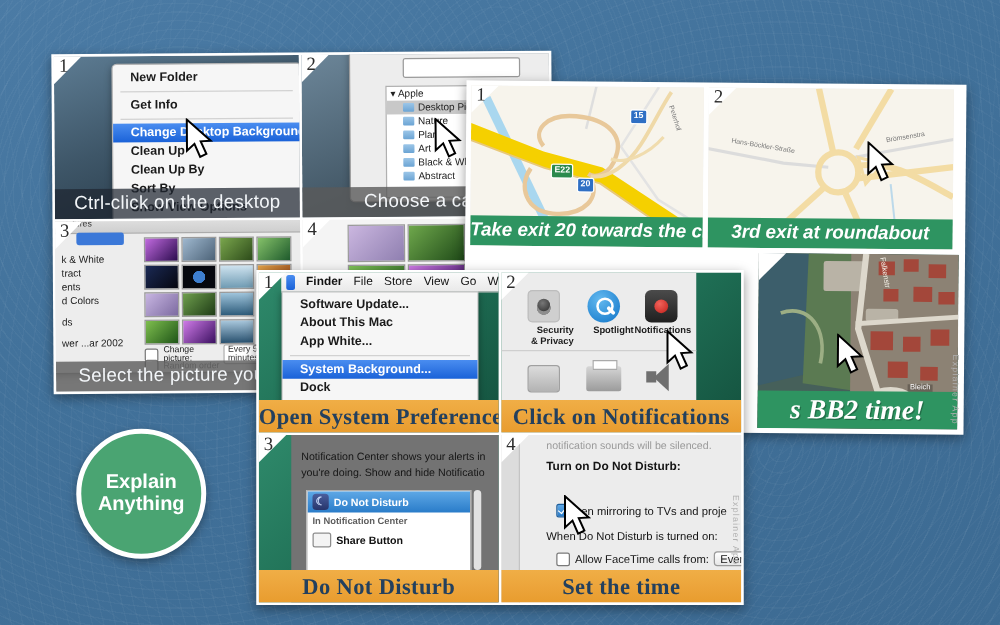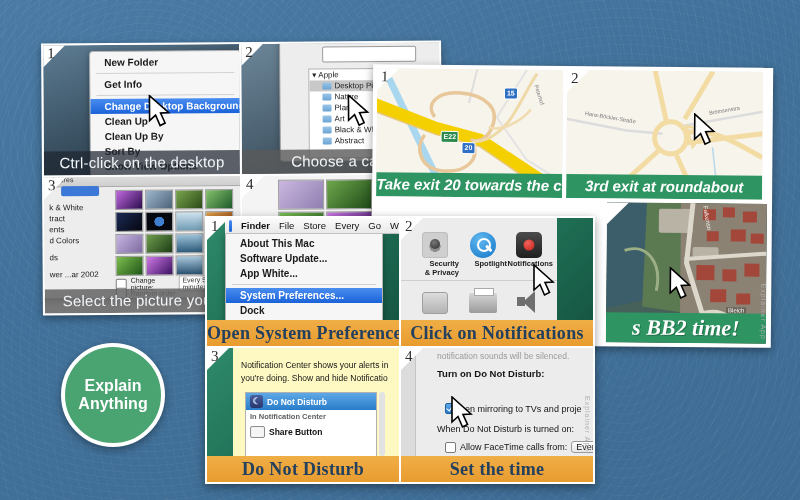--- a/index.html
+++ b/index.html
@@ -447,30 +447,30 @@
     <div class="panel" style="left:2px; top:2px; width:192px; height:128px;">
       <div class="bg-green"></div>
       <div class="corner-fold"></div>
       <div class="panel-num">1</div>
 
       <div style="position:absolute;left:18px;top:0;right:0;height:15px;background:linear-gradient(180deg,#fbfbfb,#e9e9e9);border-bottom:1px solid #c2c2c2;display:flex;align-items:center;gap:9px;padding-left:4px;z-index:14;">
         <span style="width:11px;height:12px;background:linear-gradient(180deg,#4a8df0,#1a62d8);border-radius:2px;display:inline-block;"></span>
         <span style="font-size:9.5px;font-weight:bold;color:#111;">Finder</span>
         <span style="font-size:9.5px;color:#111;">File</span>
         <span style="font-size:9.5px;color:#111;">Store</span>
-        <span style="font-size:9.5px;color:#111;">Every</span>
+        <span style="font-size:9.5px;color:#111;">View</span>
         <span style="font-size:9.5px;color:#111;text-align:right;">Go</span>
         <span style="font-size:9.5px;color:#111;">W</span>
       </div>
       <div class="menu" style="left:18px; top:15px; width:156px; border-radius:0 0 4px 4px; border-top:none;">
+        <div class="mi">Software Update...</div>
         <div class="mi">About This Mac</div>
-        <div class="mi">Software Update...</div>
         <div class="mi">App White...</div>
         <div class="sep"></div>
-        <div class="mi sel">System Preferences...</div>
+        <div class="mi sel">System Background...</div>
         <div class="mi">Dock</div>
         <div class="sep"></div>
         <div class="mi">Recent Items</div>
       </div>
       <div class="cap cap-orange">Open System Preferences</div>
     </div>
 
     <div class="panel" style="left:196px; top:2px; width:192px; height:128px;">
       <div class="bg-green"></div>
       <div class="prefpane" style="left:0; top:0; width:156px; bottom:0; background:#ececec;">
@@ -500,21 +500,21 @@
       <div class="corner-fold"></div>
       <div class="panel-num">2</div>
       <svg class="cursor" style="left:131px; top:46px;" width="26" height="34" viewBox="0 0 26 34">
         <path d="M2 1 L2 26 L8 20.5 L12.5 31 L17.5 28.5 L13 18.5 L21 18 Z" fill="#ffffff" stroke="#000" stroke-width="1.6"></path>
       </svg>
       <div class="cap cap-orange">Click on Notifications</div>
     </div>
 
     <div class="panel" style="left:2px; top:132px; width:192px; height:134px;">
       <div class="bg-green"></div>
-      <div class="np" style="left:26px; top:0; right:0; background:#fef9c3;">
+      <div class="np" style="left:26px; top:0; right:0; background:#737373;">
         <div class="np-text" style="position:absolute;left:8px;top:12px;white-space:nowrap;">Notification Center shows your alerts in</div>
         <div class="np-text" style="position:absolute;left:8px;top:25px;white-space:nowrap;">you're doing. Show and hide Notificatio</div>
         <div class="np-list" style="left:12px; top:44px; width:130px; height:64px;">
           <div class="np-row sel">
             <span class="badge"></span>
             <span>Do Not Disturb</span>
           </div>
           <div class="np-sect">In Notification Center</div>
           <div class="np-row">
             <span style="width:13px;height:10px;border:1px solid #8d8d8d;border-radius:2px;background:#f4f4f4;flex:0 0 auto;"></span>

